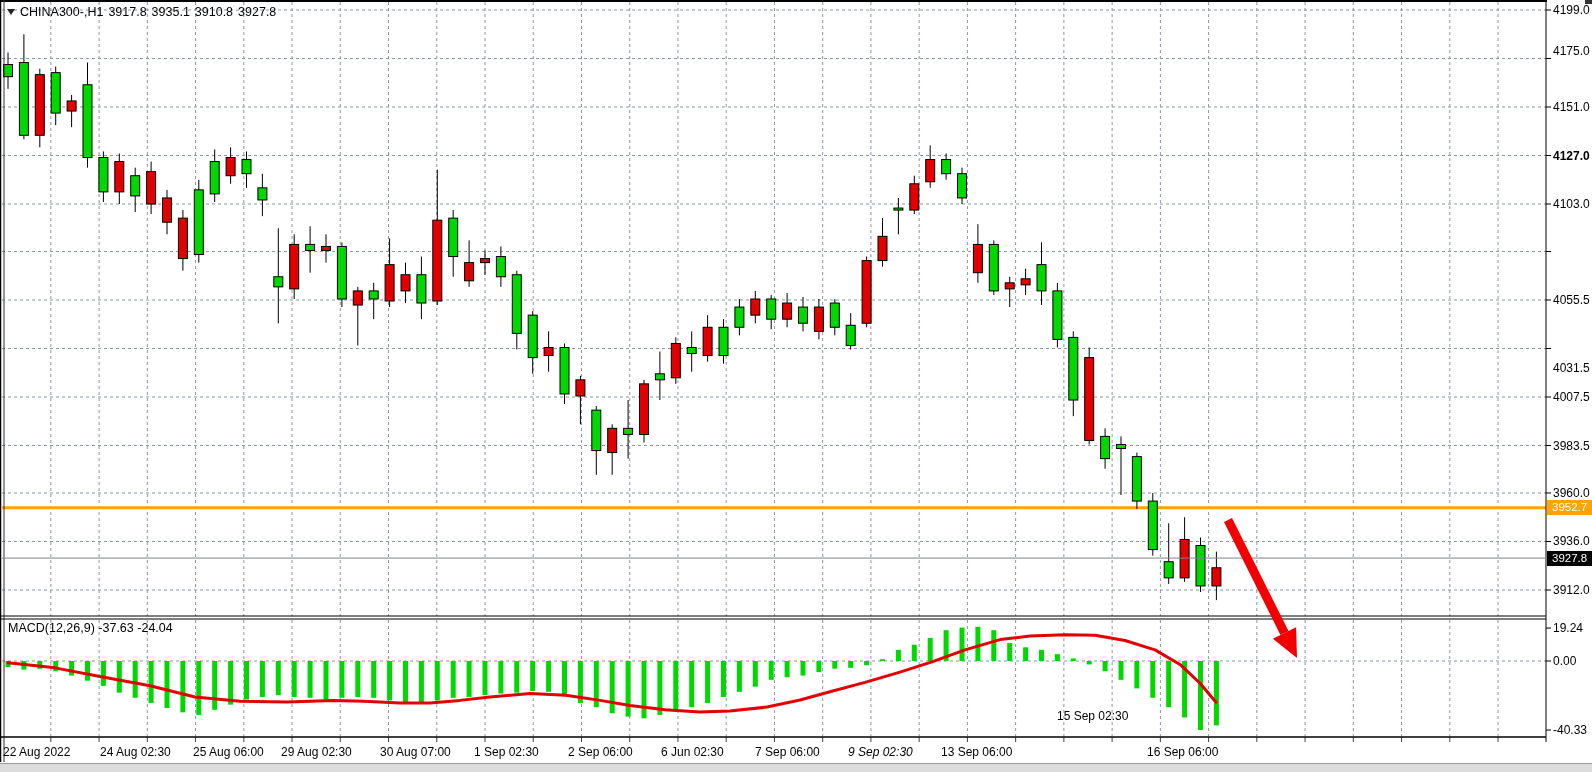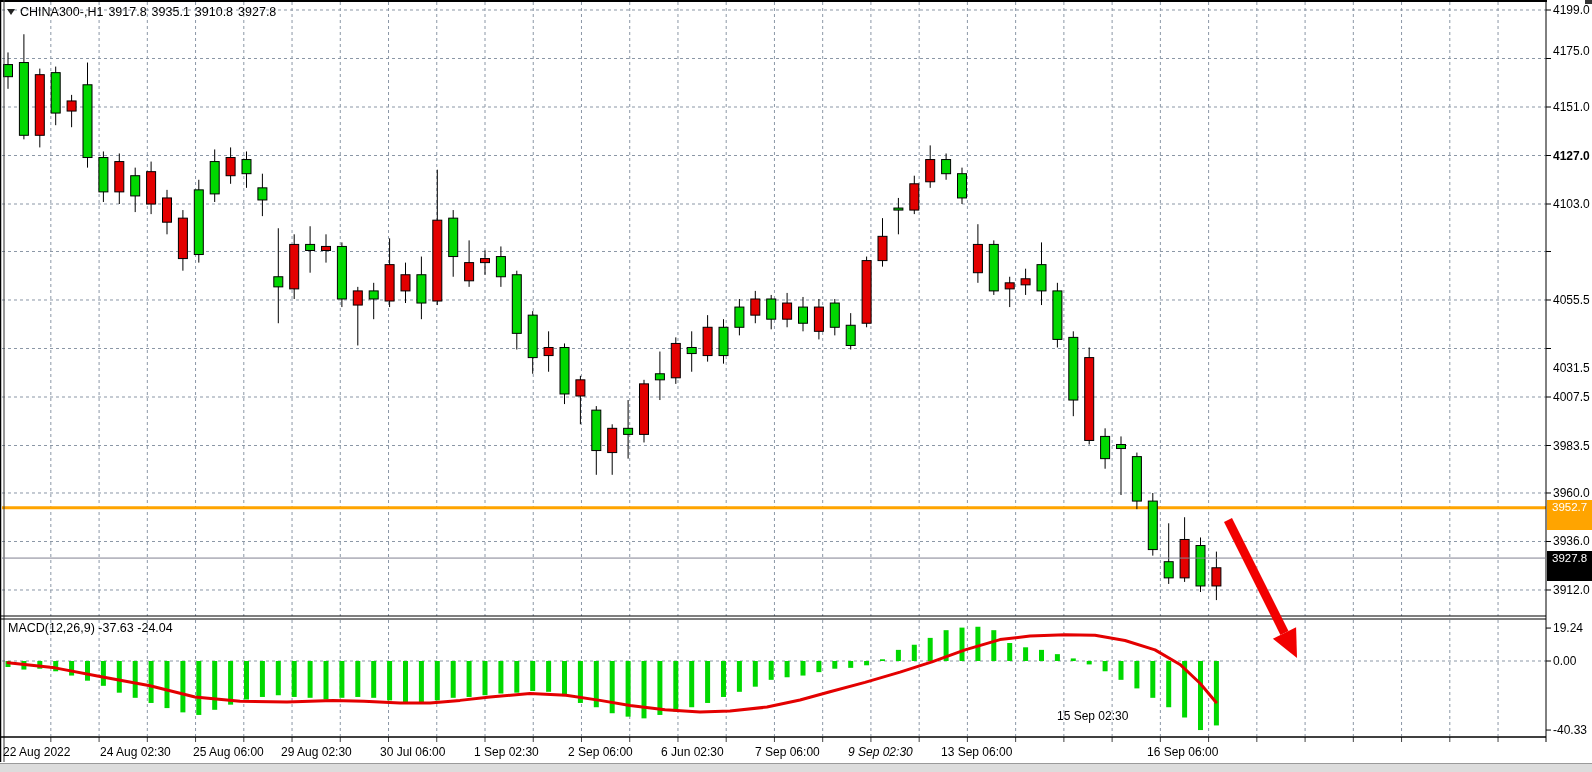--- a/index.html
+++ b/index.html
@@ -6,21 +6,21 @@
   body{width:1592px;height:772px;position:relative;overflow:hidden;
        font-family:"Liberation Sans", sans-serif;-webkit-font-smoothing:none;}
   #wrap{position:absolute;inset:0;}
   svg{position:absolute;left:0;top:0;}
   .axis-label{position:absolute;font-size:12px;color:#000;white-space:nowrap;line-height:14px;}
   #symbolbar{position:absolute;left:7px;top:5px;font-size:12.5px;color:#000;white-space:pre;
              display:flex;align-items:center;gap:5px;}
   .tri{width:0;height:0;border-left:4.5px solid transparent;border-right:4.5px solid transparent;
        border-top:6px solid #222;display:inline-block;}
   #macdlabel{position:absolute;left:8px;top:621px;font-size:12.5px;color:#000;white-space:pre;}
-  .price-tag{position:absolute;left:1547px;width:45px;height:30px;font-size:11.5px;
+  .price-tag{position:absolute;left:1547px;width:45px;height:15px;font-size:11.5px;
              color:#fff;text-align:left;padding-left:5px;line-height:15px;box-sizing:border-box;}
   #bottomstrip{position:absolute;left:0;top:763px;width:1592px;height:9px;
                background:#dcdcdc;border-top:1px solid #9a9a9a;}
   #cornermark{position:absolute;left:1585px;top:0;width:7px;height:4px;background:#333;}
 </style>
 </head>
 <body>
 
 <div id="wrap">
   <svg id="cv" width="1592" height="772">
@@ -568,21 +568,21 @@
   <div id="macd-axis">
       <div class="axis-label" style="left: 1553px; top: 621.055px;">19.24</div>
       <div class="axis-label" style="left: 1553px; top: 654px;">0.00</div>
       <div class="axis-label" style="left: 1553px; top: 723.057px;">-40.33</div>
     </div>
   <div id="date-axis">
       <div class="axis-label" style="left: 3px; top: 745px;">22 Aug 2022</div>
       <div class="axis-label" style="left: 100px; top: 745px;">24 Aug 02:30</div>
       <div class="axis-label" style="left: 193px; top: 745px;">25 Aug 06:00</div>
       <div class="axis-label" style="left: 281px; top: 745px;">29 Aug 02:30</div>
-      <div class="axis-label" style="left: 380px; top: 745px;">30 Jul 06:00</div>
+      <div class="axis-label" style="left: 380px; top: 745px;">30 Aug 07:00</div>
       <div class="axis-label" style="left: 474px; top: 745px;">1 Sep 02:30</div>
       <div class="axis-label" style="left: 568px; top: 745px;">2 Sep 06:00</div>
       <div class="axis-label" style="left: 661px; top: 745px;">6 Jun 02:30</div>
       <div class="axis-label" style="left: 755px; top: 745px;">7 Sep 06:00</div>
       <div class="axis-label" style="left: 848px; top: 745px; font-style: italic;">9 Sep 02:30</div>
       <div class="axis-label" style="left: 941px; top: 745px;">13 Sep 06:00</div>
       <div class="axis-label" style="left: 1057px; top: 709px;">15 Sep 02:30</div>
       <div class="axis-label" style="left: 1147px; top: 745px;">16 Sep 06:00</div>
     </div>
 

